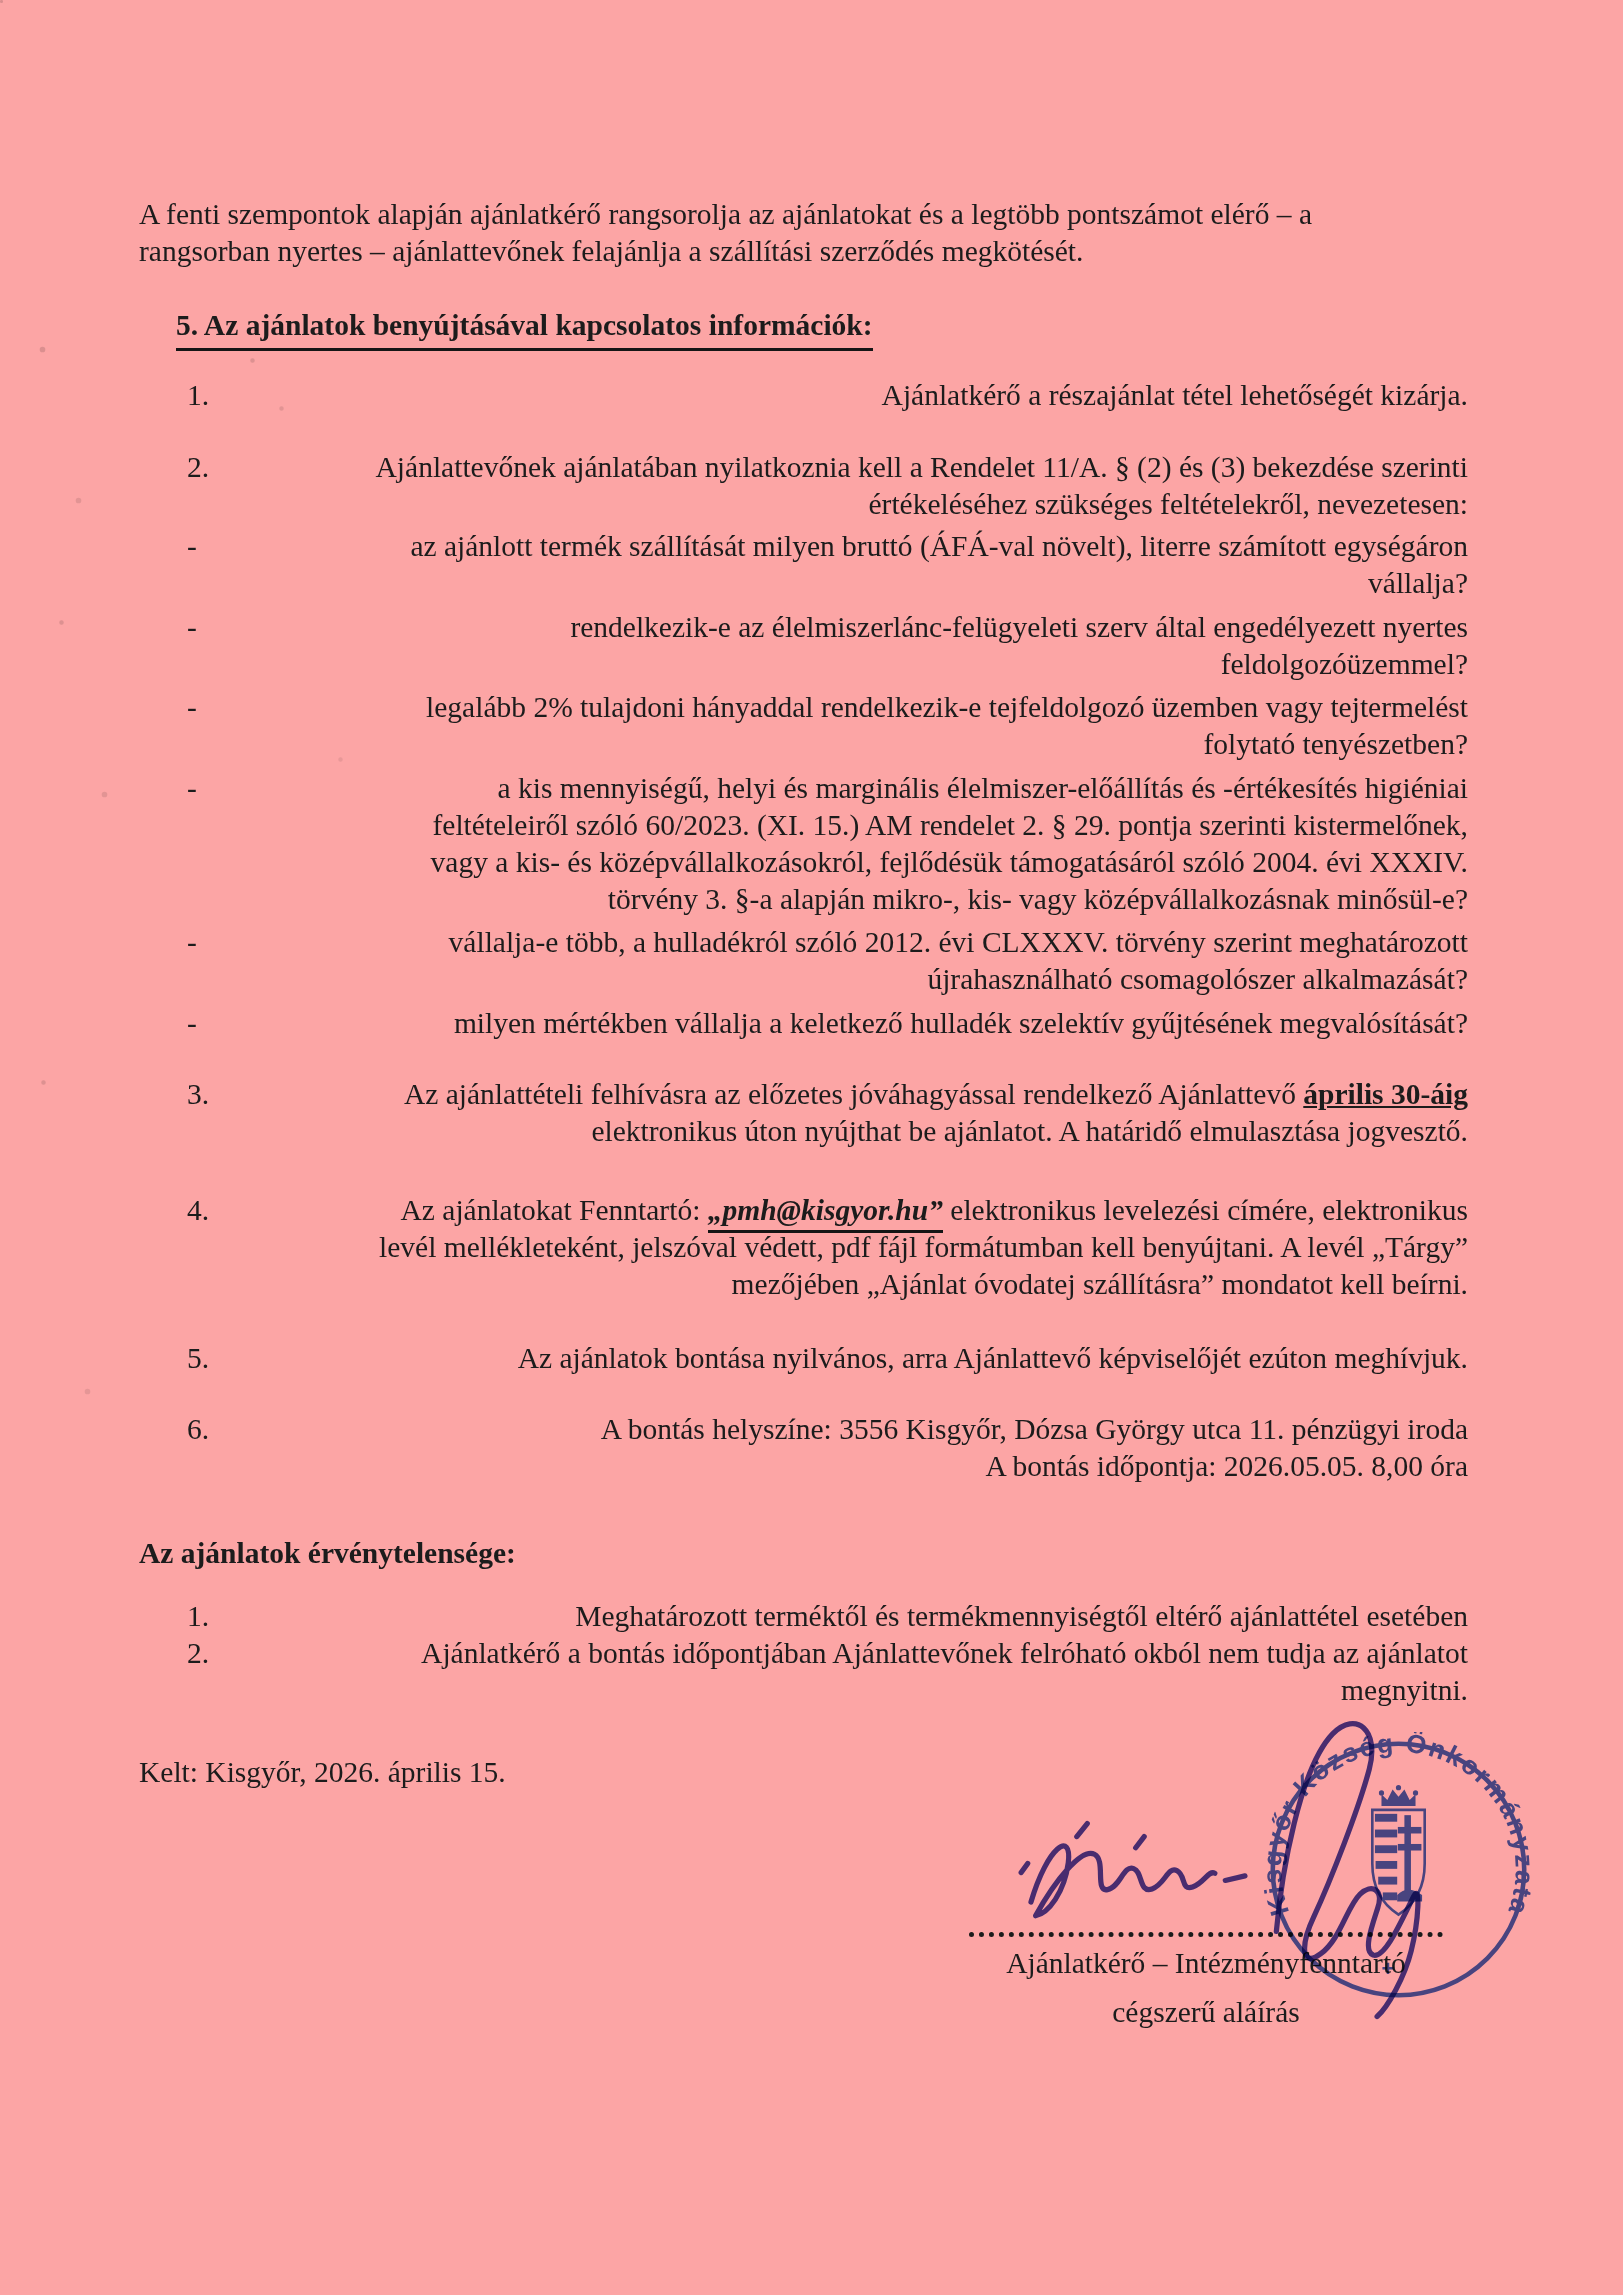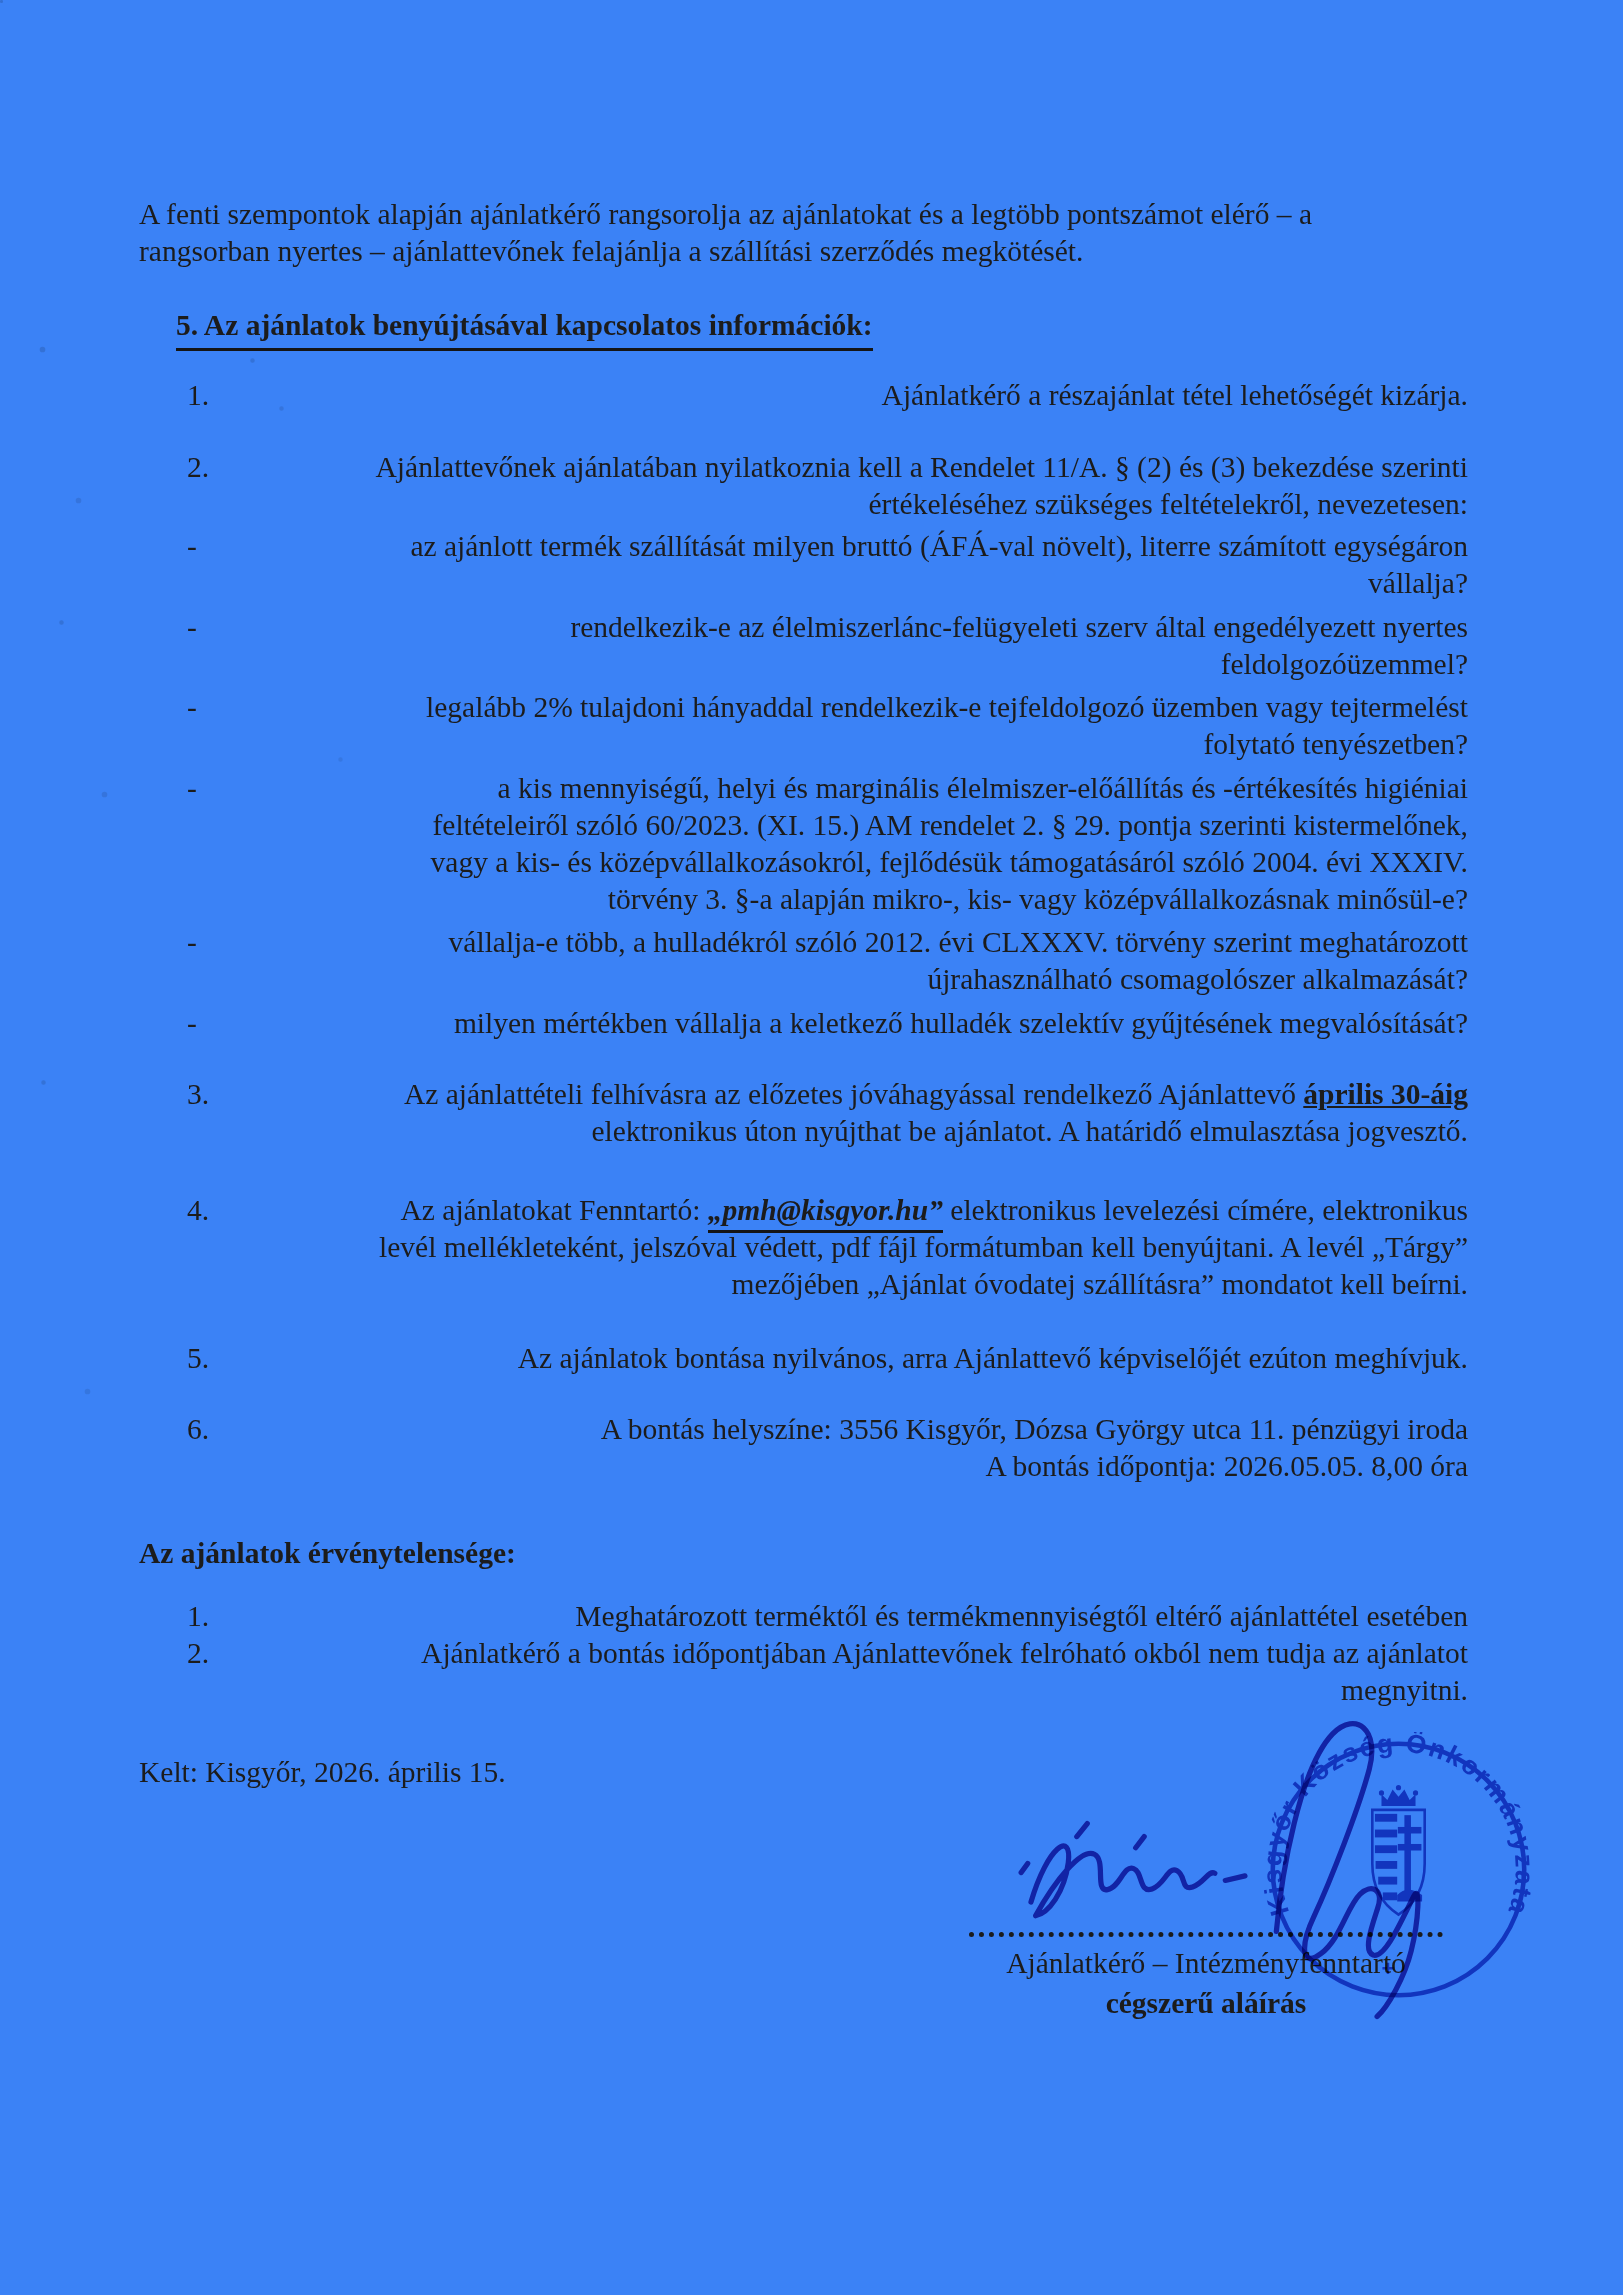--- a/index.html
+++ b/index.html
@@ -1,19 +1,19 @@
 <!DOCTYPE html>
 <html style="font-size:10.5px"><head>
 <meta charset="utf-8">
 <style>
   html,body{margin:0;padding:0;background:#e8e8e8;}
   .page{
     position:relative;
     width:1623px;height:2295px;
-    background:#3b82f6;
+    background:#fca5a5;
     font-family:"Liberation Serif", serif;
     color:#1c1c1c;
     overflow:hidden;
   }
   .content{
     position:absolute;left:139px;top:196px;width:1329px;
     font-size:29.5px;line-height:37px;
   }
   .ln{white-space:nowrap;}
   .intro{}
@@ -47,21 +47,21 @@
     position:absolute;left:139px;top:1754px;
     font-size:29.5px;line-height:37px;white-space:nowrap;
   }
   .sig-block{
     position:absolute;left:969px;top:1932px;width:474px;
     font-size:29.5px;line-height:34px;text-align:center;
   }
   .sig-dots{
     height:0;border-top:5.2px dotted #1b1b1b;margin-bottom:9.2px;
   }
-  .sig-note{margin-top:6px;font-weight:bold;}
+  .sig-note{margin-top:15px;}
   .stamp-svg{
     position:absolute;left:1261px;top:1732px;width:275px;height:275px;
     mix-blend-mode:multiply;opacity:.92;
   }
   .stamp-ring{fill:none;stroke:#3a5bc0;stroke-width:7;}
   .stamp-text{
     font-family:"Liberation Sans", sans-serif;
     font-weight:bold;font-size:40px;letter-spacing:3px;
     fill:#3a5bc0;
   }

